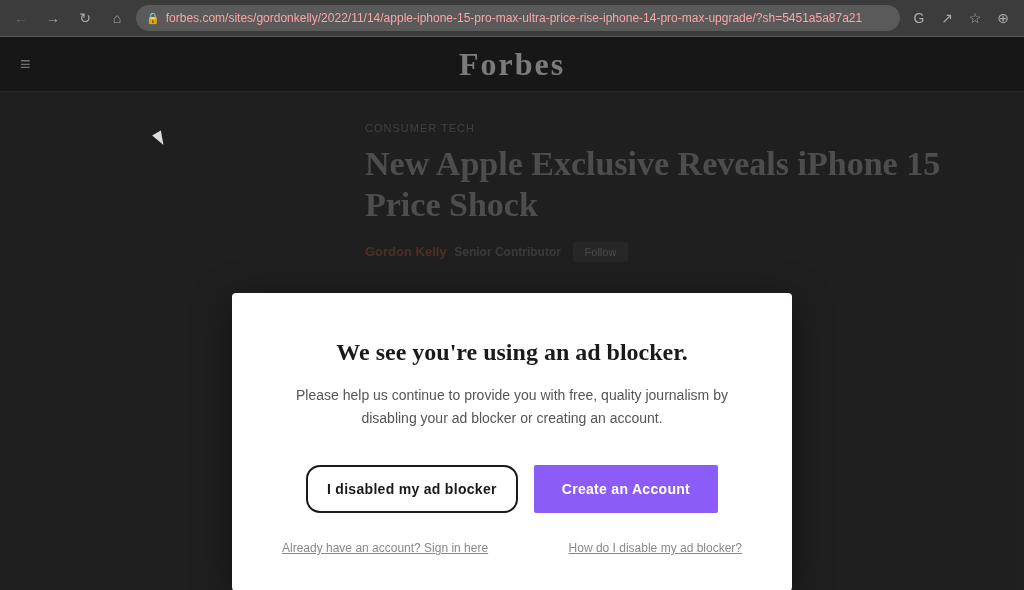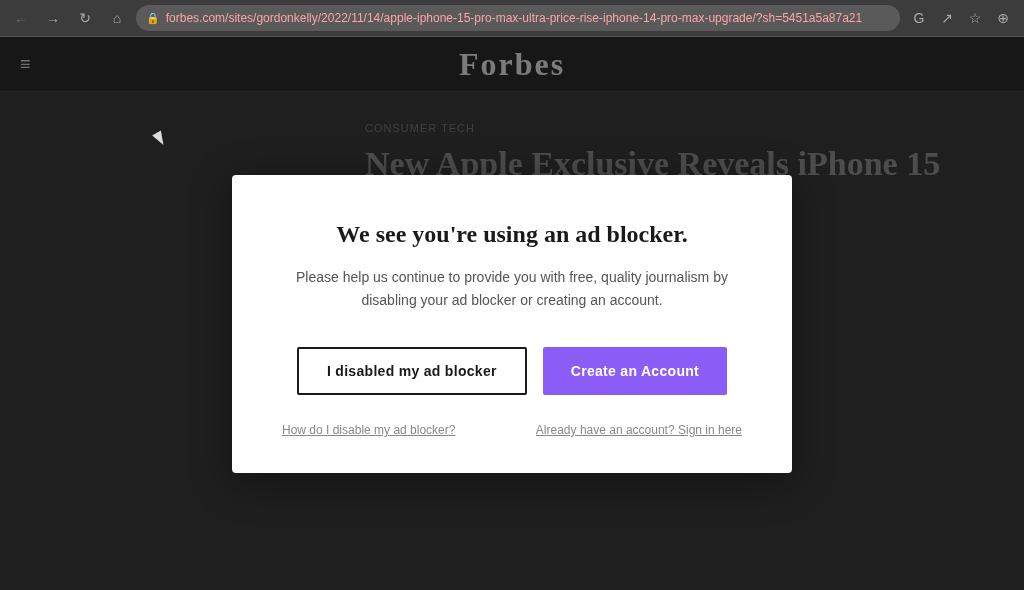--- a/index.html
+++ b/index.html
@@ -173,21 +173,21 @@
 
     
     .modal-overlay {
       position: absolute;
       top: 0;
       left: 0;
       width: 100%;
       height: 100%;
       background: rgba(0,0,0,0.45);
       display: flex;
-      align-items: center;
+      align-items: flex-end;
       justify-content: center;
       padding-top: 20px;
     }
 
     
     .modal {
       background: #fff;
       border-radius: 4px;
       width: 560px;
       padding: 44px 50px 36px;
@@ -213,27 +213,27 @@
     }
 
     .modal-buttons {
       display: flex;
       gap: 16px;
       justify-content: center;
       margin-bottom: 28px;
     }
 
     .btn-disable-adblocker {
-      padding: 14px 28px;
+      padding: 14px 19px;
       font-size: 14px;
       font-weight: 600;
       color: #1a1a1a;
       background: #fff;
       border: 2px solid #1a1a1a;
-      border-radius: 2px;
+      border-radius: 14px;
       cursor: pointer;
       font-family: Arial, sans-serif;
       letter-spacing: 0.3px;
       min-width: 180px;
     }
 
     .btn-create-account {
       padding: 14px 28px;
       font-size: 14px;
       font-weight: 700;
@@ -351,19 +351,19 @@
     <div class="modal">
       <h2 class="modal-title">We see you're using an ad blocker.</h2>
       <p class="modal-description">Please help us continue to provide you with free, quality journalism by disabling your ad blocker or creating an account.</p>
 
       <div class="modal-buttons">
         <button class="btn-disable-adblocker">I disabled my ad blocker</button>
         <button class="btn-create-account">Create an Account</button>
       </div>
 
       <div class="modal-links">
+        <span class="modal-link">Already have an account? Sign in here</span>
         <span class="modal-link">How do I disable my ad blocker?</span>
-        <span class="modal-link">Already have an account? Sign in here</span>
       </div>
     </div>
   </div>
 
 </div>
 
 </body></html>

